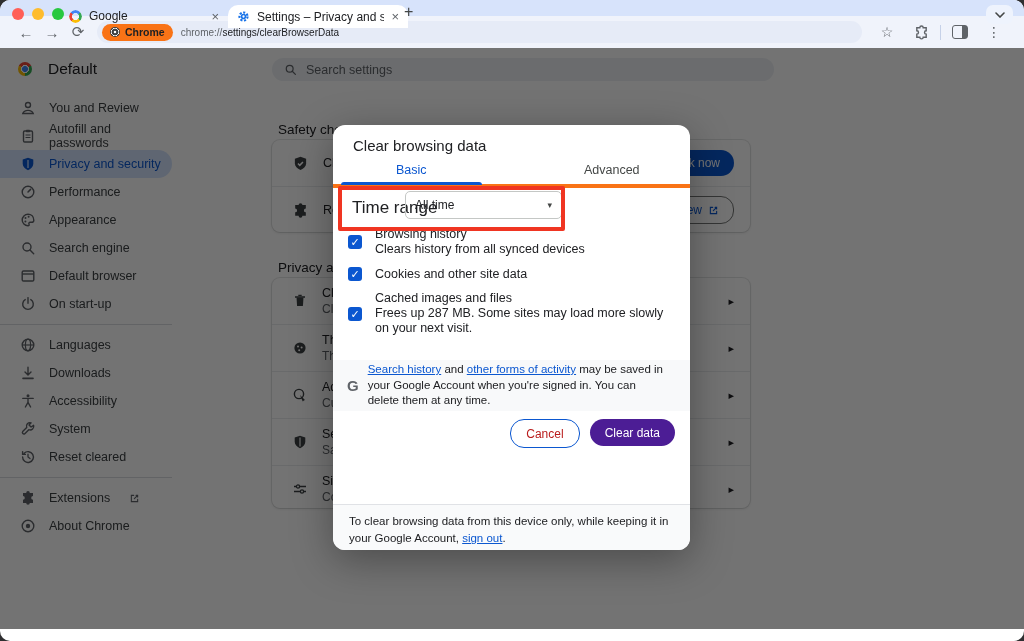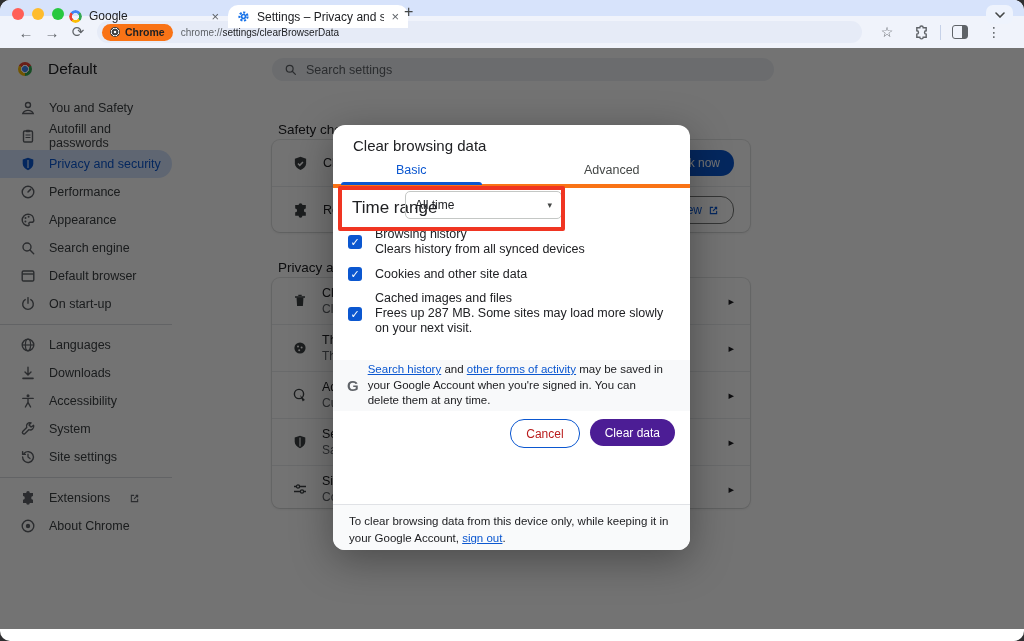--- a/index.html
+++ b/index.html
@@ -187,21 +187,21 @@
     </div>
 
     <div class="nav">
       <div class="nav-item">
         <span class="ic">
             <svg width="16" height="16" viewBox="0 0 16 16">
               <circle cx="8" cy="5" r="2.5" fill="none" stroke="currentColor" stroke-width="1.4"></circle>
               <path d="M2.8 13.5a5.4 4.3 0 0 1 10.4 0z" fill="none" stroke="currentColor" stroke-width="1.4"></path>
             </svg>
           </span>
-        <span>You and Safety</span>
+        <span>You and Review</span>
       </div>
       <div class="nav-item">
         <span class="ic">
             <svg width="16" height="16" viewBox="0 0 16 16">
               <rect x="3.5" y="3" width="9" height="11" rx="1.2" fill="none" stroke="currentColor" stroke-width="1.4"></rect>
               <rect x="6" y="1.8" width="4" height="2.4" rx="0.6" fill="currentColor"></rect>
               <path d="M5.5 7h5M5.5 9.5h5" stroke="currentColor" stroke-width="1.2"></path>
             </svg>
           </span>
         <span>Autofill and passwords</span>
@@ -299,21 +299,21 @@
           </span>
         <span>System</span>
       </div>
       <div class="nav-item">
         <span class="ic">
             <svg width="16" height="16" viewBox="0 0 16 16">
               <path d="M2.6 8a5.4 5.4 0 1 0 1.6-3.8M2.6 2.6v2.8h2.8" fill="none" stroke="currentColor" stroke-width="1.4" stroke-linecap="round"></path>
               <path d="M8 5.2V8l2 1.6" fill="none" stroke="currentColor" stroke-width="1.3" stroke-linecap="round"></path>
             </svg>
           </span>
-        <span>Site settings</span>
+        <span>Reset cleared</span>
       </div>
       <div class="nav-sep"></div>
       <div class="nav-item">
         <span class="ic">
             <svg width="16" height="16" viewBox="0 0 16 16">
               <path d="M6.2 2.9a1.8 1.8 0 0 1 3.6 0H13v3.2a1.8 1.8 0 0 0 0 3.6V13H9.8a1.8 1.8 0 0 1-3.6 0H3V9.7a1.8 1.8 0 0 0 0-3.6V2.9z" fill="currentColor"></path>
             </svg>
           </span>
         <span>Extensions</span>
         <span class="ext-link">

